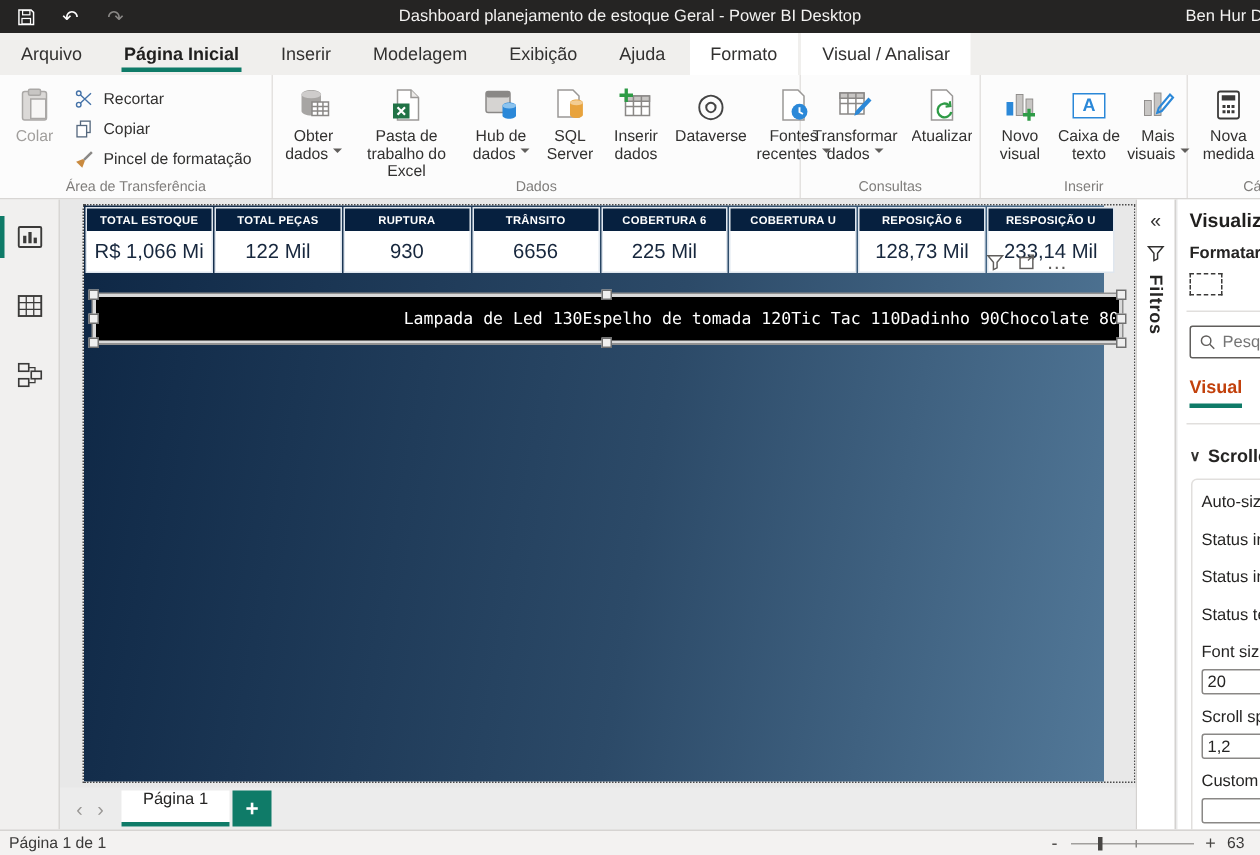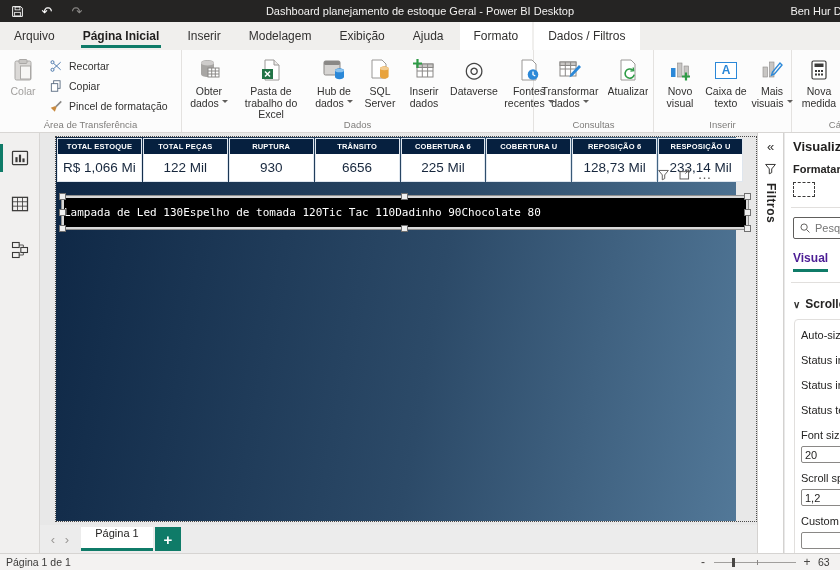--- a/index.html
+++ b/index.html
@@ -53,21 +53,21 @@
   .kpi-row{position:absolute;left:2px;top:2px;width:684px;height:42px;display:flex;gap:3px}
   .kpi{flex:1;display:flex;flex-direction:column;box-shadow:0 0 0 1px #dfe6ee;background:#fff}
   .kpi-h{height:15px;background:#06203f;color:#fff;font-size:7.5px;font-weight:bold;letter-spacing:.2px;
     display:flex;align-items:center;justify-content:center;white-space:nowrap}
   .kpi-v{flex:1;display:flex;align-items:center;justify-content:center;font-size:13.5px;color:#17273d;white-space:nowrap}
   .hover-tools{position:absolute;left:600px;top:30px;display:flex;align-items:center;gap:7px;color:#605e5c}
   .hover-tools .ht{width:14px;height:14px;display:flex;align-items:center;justify-content:center;font-size:13px}
 
   .ticker{position:absolute;left:6px;top:59px;width:686px;height:33px;background:#000;
     border:2px solid #d9d9d9;box-shadow:0 0 0 1px #909090;
-    display:flex;align-items:center;justify-content:flex-start;
+    display:flex;align-items:center;justify-content:flex-end;
     font-family:"DejaVu Sans Mono",monospace;font-size:11px;color:#fff;white-space:nowrap}
   .hd{position:absolute;width:7px;height:7px;background:#efefef;border:1px solid #707070}
   .hd.tl{left:-5px;top:-5px}.hd.tc{left:50%;top:-5px;margin-left:-4px}.hd.tr{right:-5px;top:-5px}
   .hd.ml{left:-5px;top:50%;margin-top:-4px}.hd.mr{right:-5px;top:50%;margin-top:-4px}
   .hd.bl{left:-5px;bottom:-5px}.hd.bc{left:50%;bottom:-5px;margin-left:-4px}.hd.br{right:-5px;bottom:-5px}
 
   
   .filters{position:absolute;left:757px;top:133px;width:27px;height:420px;background:#fff;
     border-left:1px solid #d4d2d0;border-right:1px solid #d4d2d0;display:flex;flex-direction:column;align-items:center}
   .filters .col{font-size:13px;color:#323130;margin-top:6px}
@@ -76,21 +76,21 @@
 
   
   .vizpanel{position:absolute;left:785px;top:133px;width:150px;height:420px;background:#fff;padding:6px 0 0 8px;font-size:11px}
   .vp-title{font-size:13px;font-weight:bold;color:#201f1e}
   .vp-sub{font-size:11px;font-weight:bold;margin-top:9px}
   .vp-phicon{width:22px;height:15px;border:1px dashed #3b3a39;margin-top:7px}
   .vp-div{border-top:1px solid #e1dfdd;margin:10px 0 0 -2px;width:140px}
   .vp-search{margin-top:9px;width:120px;height:22px;border:1px solid #605e5c;border-radius:2px;
     display:flex;align-items:center;gap:4px;padding:0 5px;background:#fff}
   .vp-search input{border:none;outline:none;width:90px;font-size:11px;font-family:"Liberation Sans",sans-serif;background:transparent;color:#252423}
-  .vp-tab{display:inline-block;margin-top:12px;font-size:12px;font-weight:bold;color:#4c1d95}
+  .vp-tab{display:inline-block;margin-top:12px;font-size:12px;font-weight:bold;color:#c2410c}
   .vp-tab::after{content:"";display:block;height:3px;background:#0f7b68;margin-top:4px}
   .vp-sec{margin-top:14px;font-size:12px;font-weight:bold;display:flex;align-items:center;gap:5px}
   .vp-sec .ch{font-size:10px;color:#323130}
   .vp-card{margin-top:8px;margin-left:1px;width:140px;border:1px solid #e1dfdd;border-radius:4px;padding:9px 6px}
   .vf{font-size:11px;color:#252423;margin-bottom:13px;white-space:nowrap}
   .vf.tight{margin-bottom:5px}
   .vin{width:60px;height:17px;border:1px solid #8a8886;border-radius:2px;font-size:11px;
     font-family:"Liberation Sans",sans-serif;padding:0 3px;margin-bottom:9px;display:block;background:#fff;color:#252423}
 
   
@@ -137,21 +137,21 @@
   </div>
 
   <div class="menubar">
     <span class="mi">Arquivo</span>
     <span class="mi active">Página Inicial</span>
     <span class="mi">Inserir</span>
     <span class="mi">Modelagem</span>
     <span class="mi">Exibição</span>
     <span class="mi">Ajuda</span>
     <span class="mi ctx">Formato</span>
-    <span class="mi ctx">Dados / Filtros</span>
+    <span class="mi ctx">Visual / Analisar</span>
   </div>
 
   <div class="ribbon">
 
     <div class="rgroup" style="width:182px">
       <div class="rg-body">
         <div class="rbtn" style="width:38px">
           <span class="ric">
             <svg width="24" height="24" viewBox="0 0 24 24">
                 <rect x="4" y="3" width="16" height="19" rx="1.5" fill="#dbd9d7" stroke="#aaa8a6"></rect>

